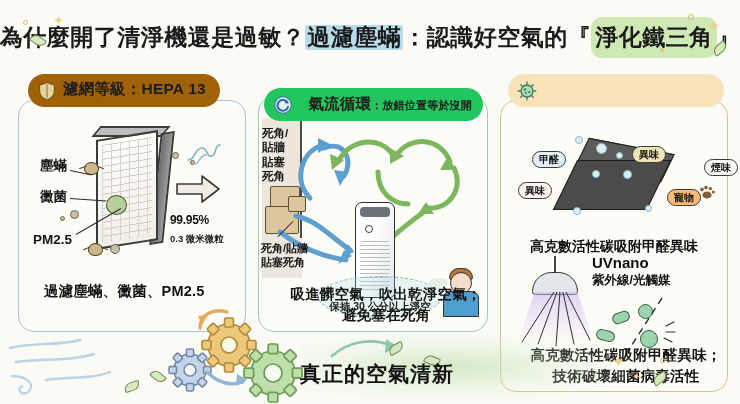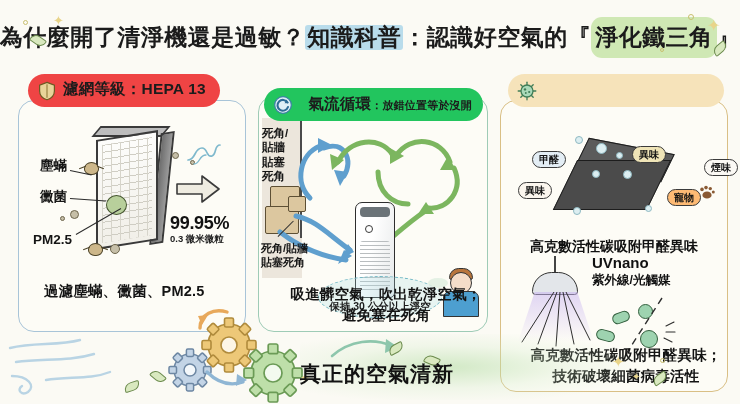--- a/index.html
+++ b/index.html
@@ -88,21 +88,21 @@
   
   .pill {
     position: absolute;
     border-radius: 18px;
     display: flex;
     align-items: flex-start;
     padding: 5px 11px 6px 9px;
     gap: 6px;
     z-index: 5;
   }
-  #pill-filter  { left: 28px;  top: 74px; width: 192px; background: #ef4444; }
+  #pill-filter  { left: 28px;  top: 74px; width: 192px; background: #a16207; }
   #pill-airflow { left: 264px; top: 88px; width: 219px; background: #22c55e; justify-content: space-between; }
   #pill-carbon  { left: 508px; top: 74px; width: 216px; background: #f6e3ba; }
 
   .pill-txt {
     font-size: 15.5px;
     font-weight: 700;
     color: #1c1c1c;
     line-height: 1.3;
     letter-spacing: 0.2px;
   }
@@ -202,21 +202,21 @@
   .big-arrow {
     position: absolute;
     left: 176px; top: 174px;
     width: 44px; height: 30px;
     color: #efece1;
   }
 
   .pct {
     position: absolute;
     left: 170px; top: 213px;
-    font-size: 18px;
+    font-size: 12px;
     font-weight: 700;
     color: #121212;
     letter-spacing: -0.3px;
   }
   .pct-sub {
     position: absolute;
     left: 170px; top: 233px;
     font-size: 9.5px;
     font-weight: 700;
     color: #1c1c1c;
@@ -436,21 +436,21 @@
   .wind-swoosh { position: absolute; }
 </style>
 </head>
 <body>
 
 <div id="stage">
 
   <div class="title-bar">
     <div class="title-text">
       <span>為什麼開了清淨機還是過敏？</span>
-        <span class="hl-blue">知識科普</span>
+        <span class="hl-blue">過濾塵蟎</span>
         <span>：認識好空氣的『</span>
         <span class="hl-green">淨化鐵三角</span>
         <span>』</span>
     </div>
   </div>
 
   <div class="leafdeco deco" style="left:30px; top:36px; transform:rotate(35deg);"></div>
   <div class="spark deco" style="left:53px; top:14px;">✦</div>
   <div class="ring deco" style="left:23px;top:20px;width:5px;height:5px;"></div>
   <div class="spark deco" style="left:707px; top:18px; font-size:16px;">✦</div>

